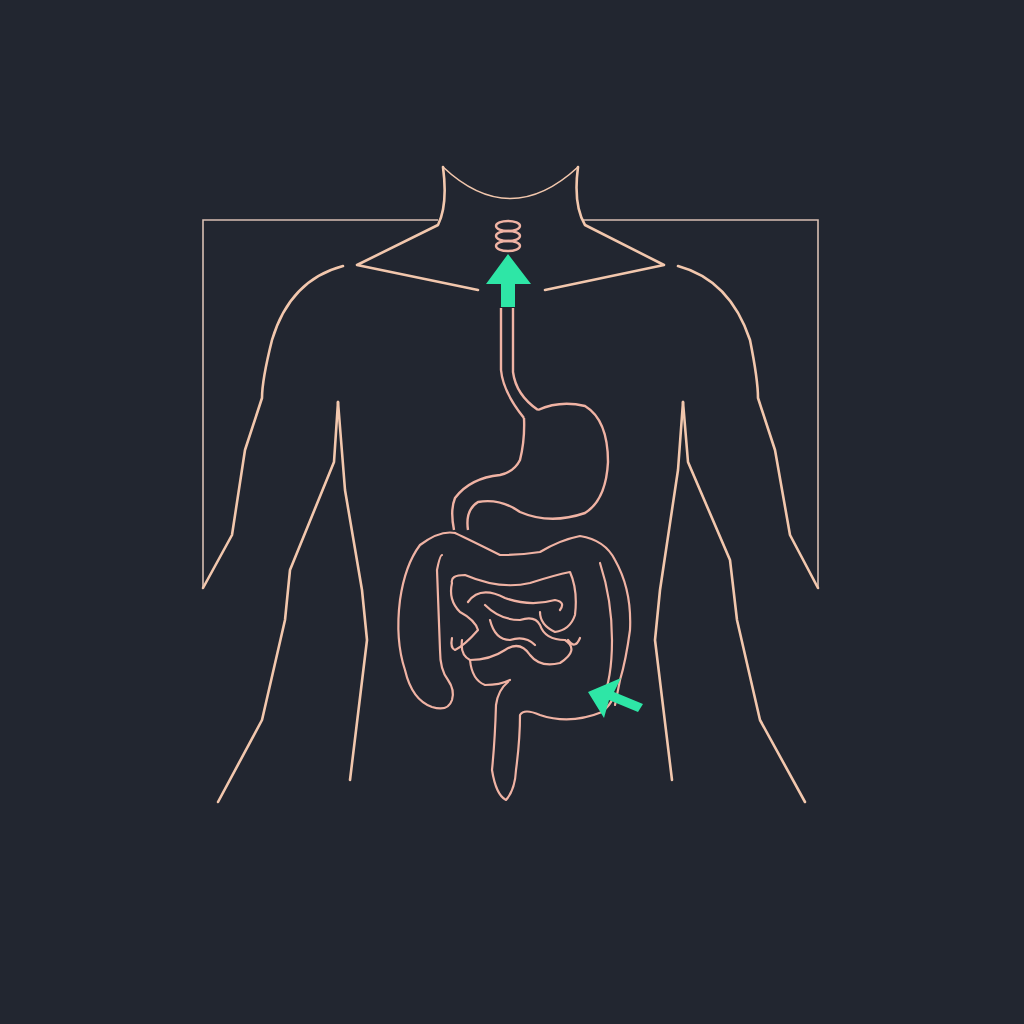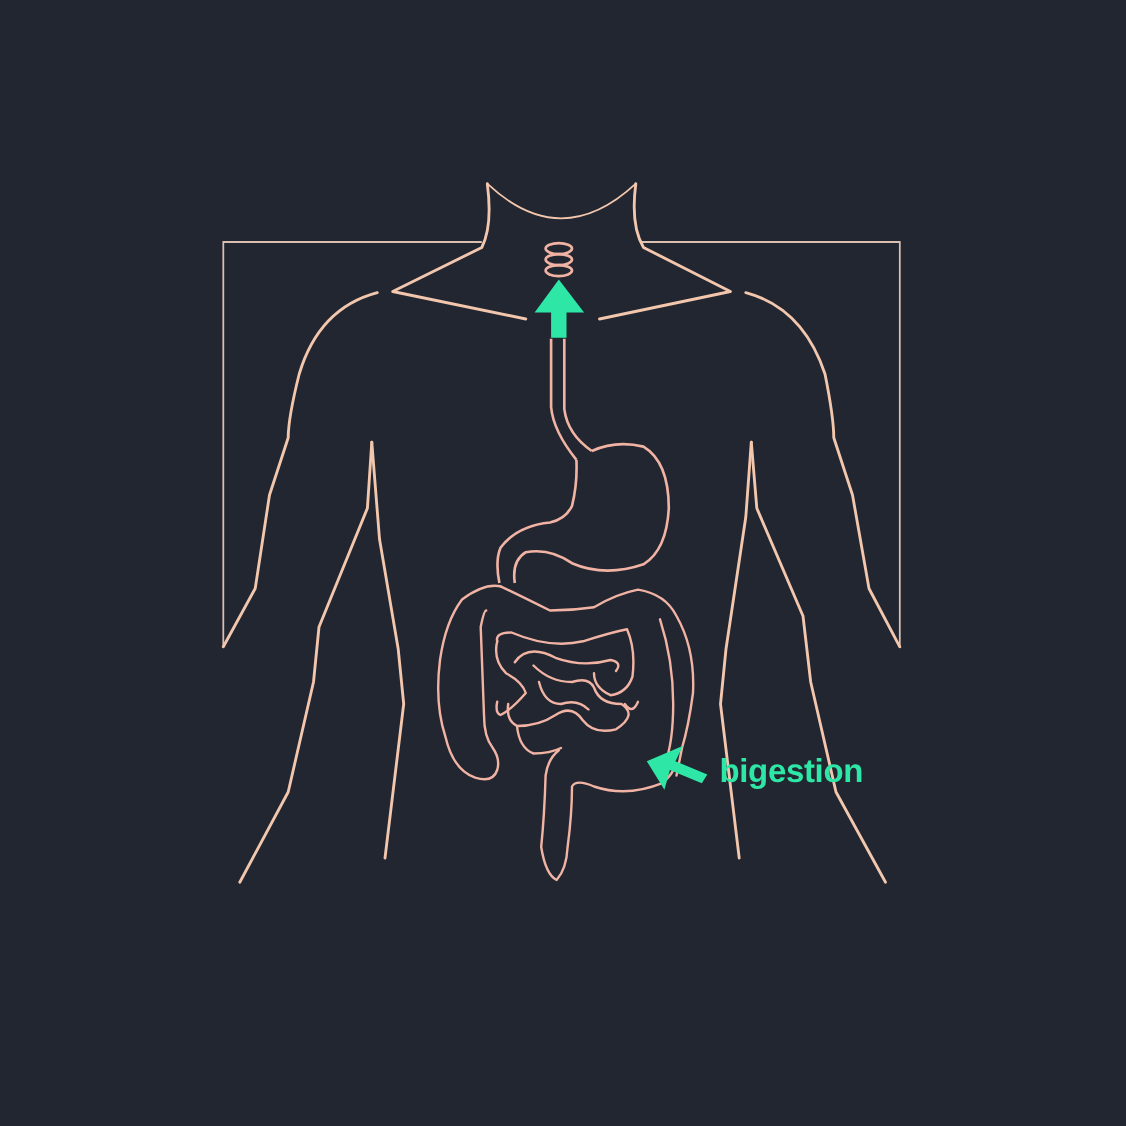--- a/index.html
+++ b/index.html
@@ -80,15 +80,14 @@
 
     <g fill="#2ee6a6">
       <polygon points="508,254 531,284 515,284 515,307 501,307 501,284 486,284"></polygon>
     </g>
     <g fill="#2ee6a6">
       <polygon points="588,692 621,678 614,692 643,704 638,712 609,700 604,718"></polygon>
     </g>
   </svg>
 
   <div class="label">
-    <span>bigestion</span>
   </div>
 </div>
 
 </body></html>

